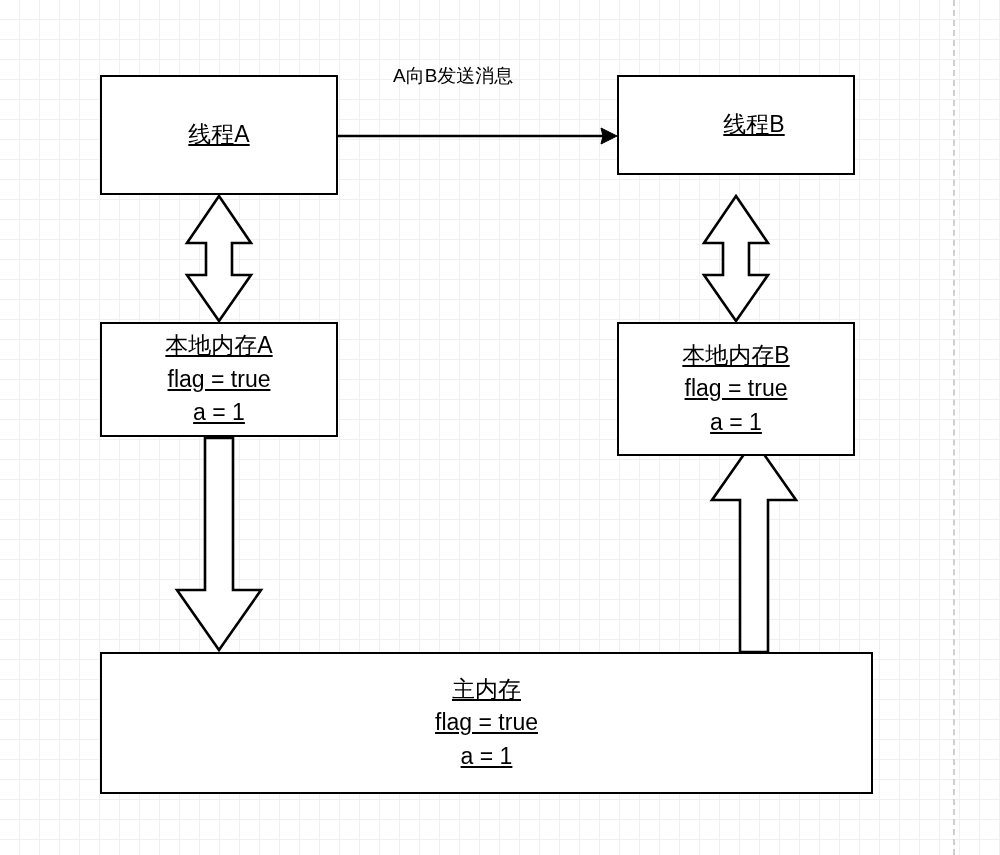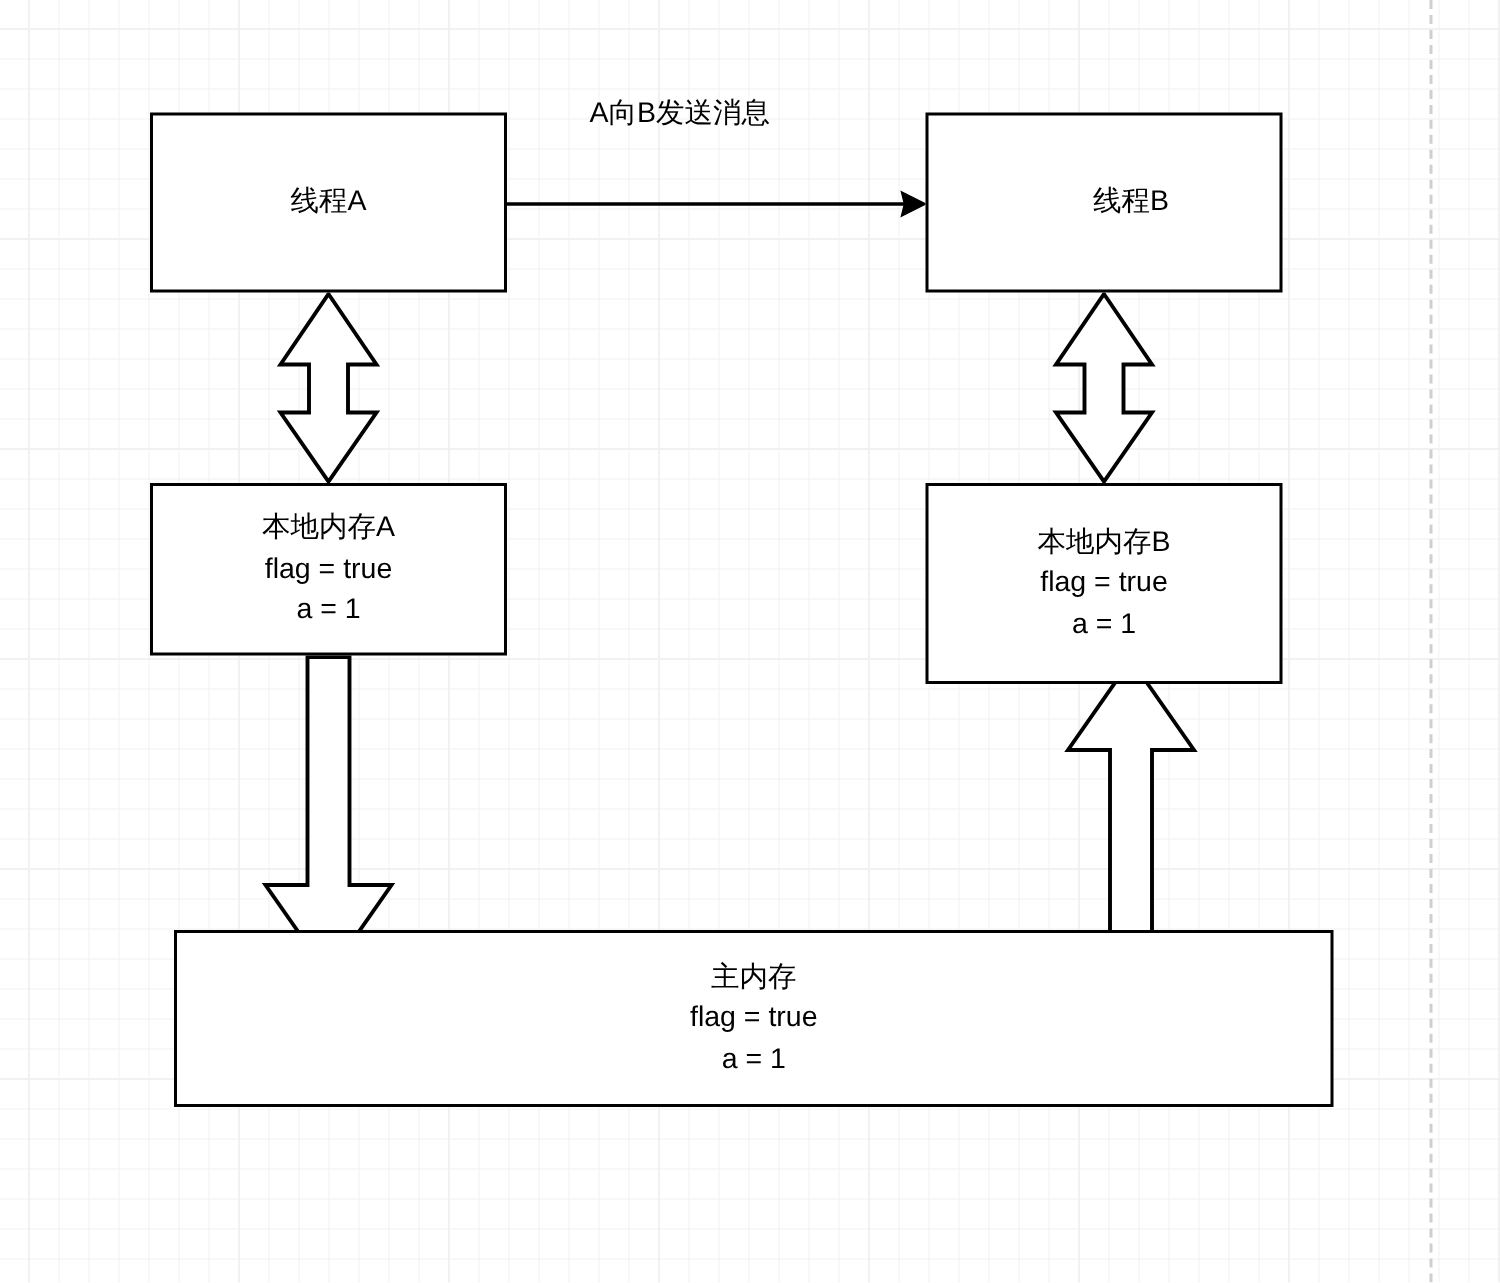--- a/index.html
+++ b/index.html
@@ -37,22 +37,23 @@
     position: absolute;
     box-sizing: border-box;
     border: 2px solid #000000;
     background: #ffffff;
     display: flex;
     flex-direction: column;
     justify-content: center;
     text-align: center;
     color: #000000;
     font-family: "Liberation Sans", "DejaVu Sans", sans-serif;
-    font-size: 19px;
+    font-size: 23px;
     line-height: 1.45;
+    text-decoration: underline;
   }
   .node-line {
     display: block;
     white-space: nowrap;
   }
   .edge-label {
     position: absolute;
     color: #000000;
     font-family: "Liberation Sans", "DejaVu Sans", sans-serif;
     font-size: 19px;
@@ -95,37 +96,37 @@
     <g>
       <polygon points="754,440 796,500 768,500 768,652 740,652 740,500 712,500" fill="#ffffff" stroke="#000000" stroke-width="2.6" stroke-linejoin="miter"></polygon>
     </g>
 
   </svg>
 
   <div class="node-box" style="left:100px; top:75px; width:238px; height:120px;">
     <span class="node-line">线程A</span>
   </div>
 
-  <div class="node-box" style="left:617px; top:75px; width:238px; height:120px;padding-left:36px;">
+  <div class="node-box" style="left:617px; top:75px; width:238px; height:100px;padding-left:36px;">
     <span class="node-line">线程B</span>
   </div>
 
   <div class="node-box" style="left:100px; top:322px; width:238px; height:115px;">
     <span class="node-line">本地内存A</span>
     <span class="node-line">flag = true</span>
     <span class="node-line">a = 1</span>
   </div>
 
   <div class="node-box" style="left:617px; top:322px; width:238px; height:134px;">
     <span class="node-line">本地内存B</span>
     <span class="node-line">flag = true</span>
     <span class="node-line">a = 1</span>
   </div>
 
-  <div class="node-box" style="left:100px; top:620px; width:773px; height:118px;margin-left:16px;">
+  <div class="node-box" style="left:100px; top:652px; width:773px; height:142px;">
     <span class="node-line">主内存</span>
     <span class="node-line">flag = true</span>
     <span class="node-line">a = 1</span>
   </div>
 
   <div class="edge-label" style="left:393px; top:65px;">A向B发送消息</div>
 
   <div class="page-break" style="left:953px;"></div>
 
 </div>

